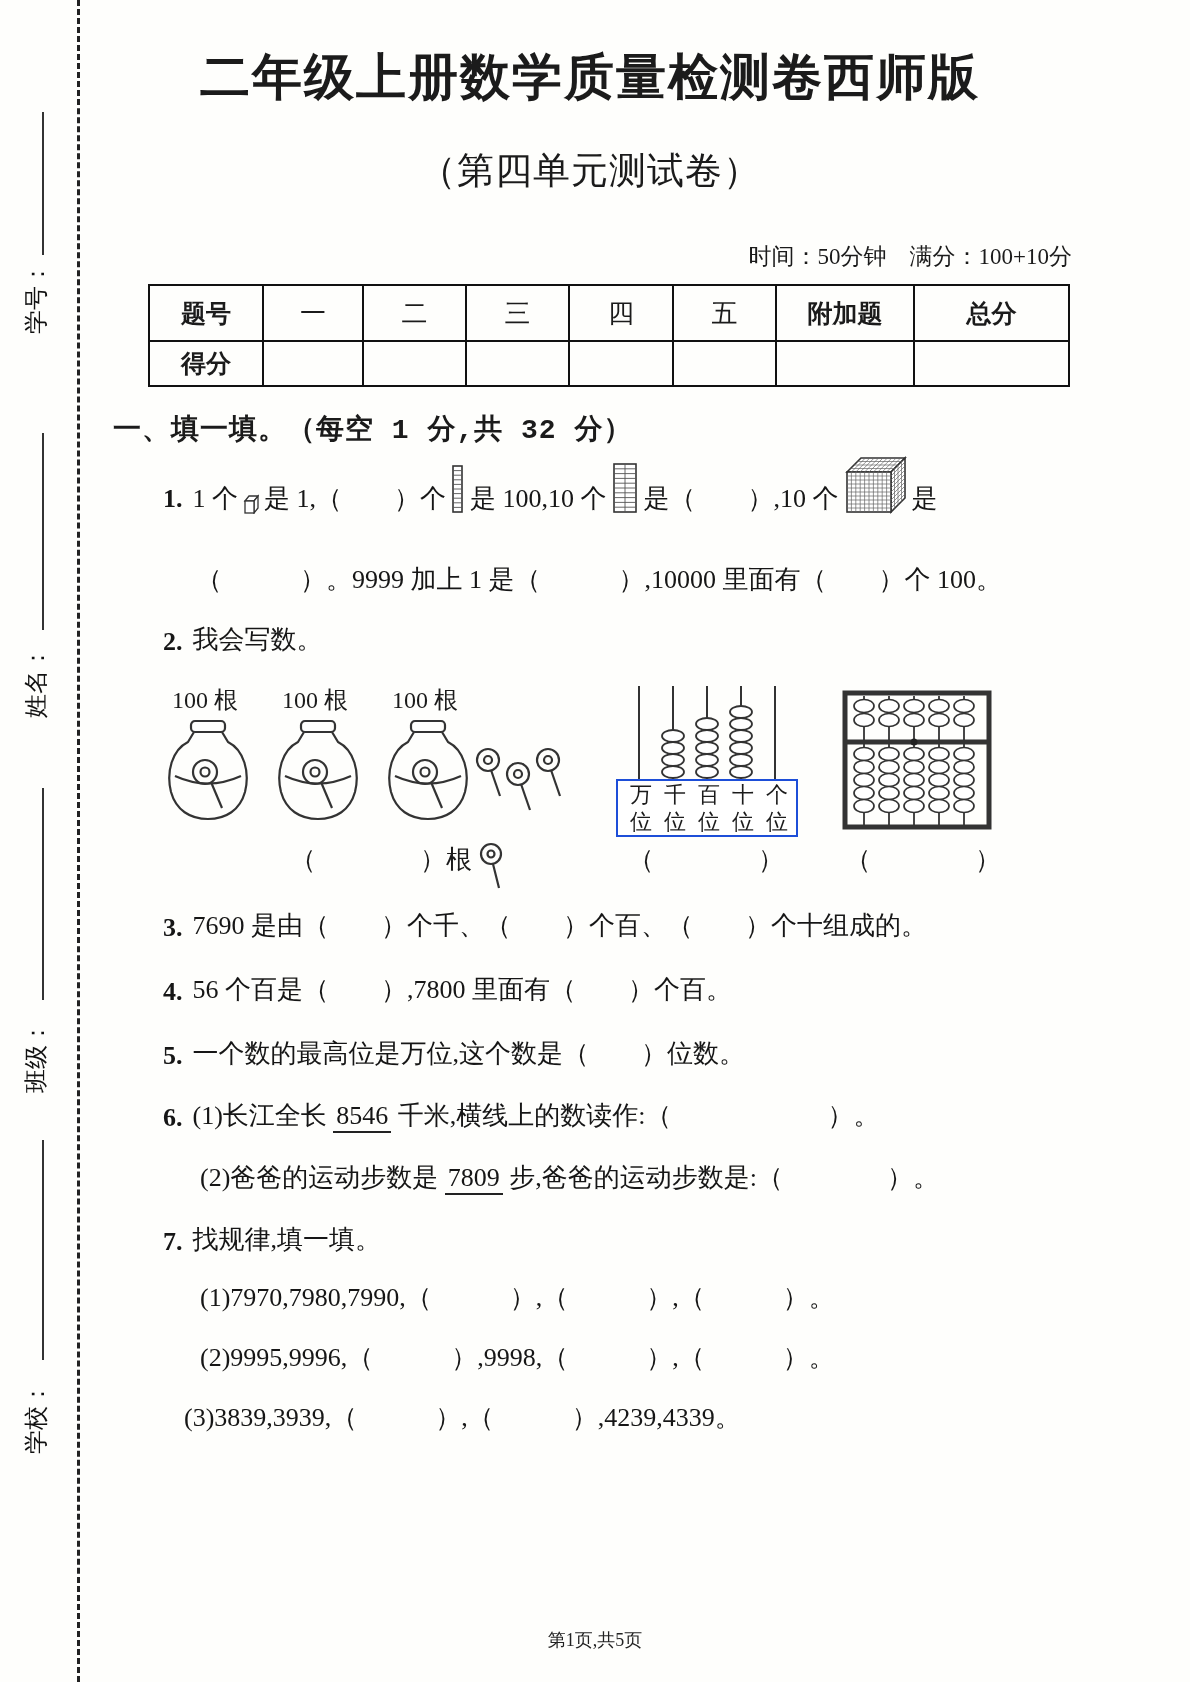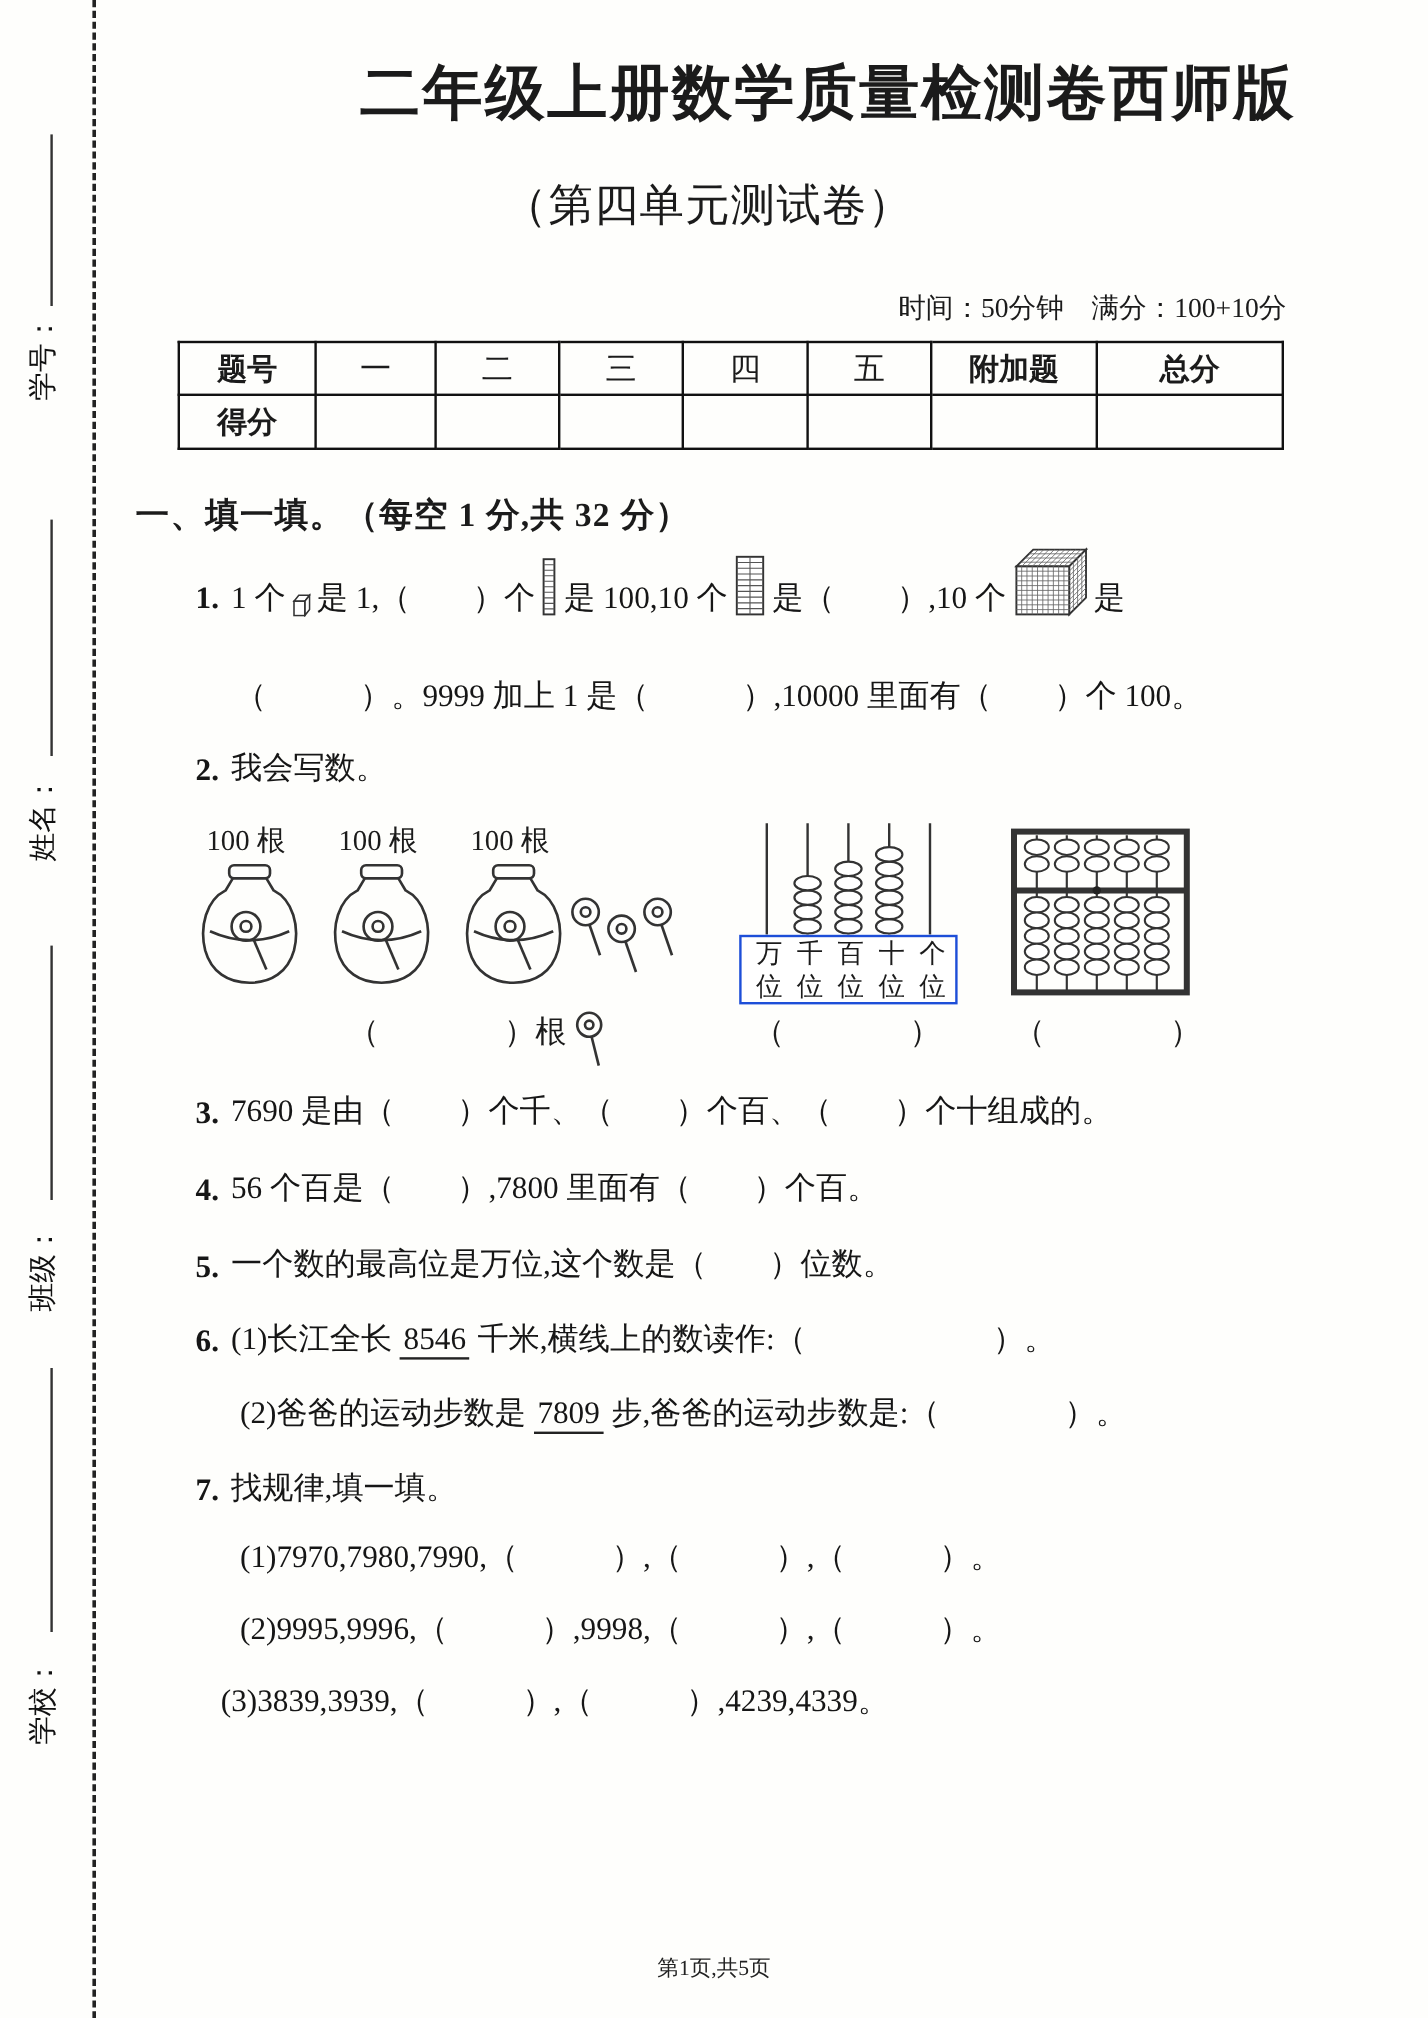--- a/index.html
+++ b/index.html
@@ -3,30 +3,30 @@
 <meta charset="utf-8">
 <style>
   *{margin:0;padding:0;box-sizing:border-box}
   html,body{background:#e9e9e9}
   .page{position:relative;margin:0 auto;width:1190px;height:1682px;background:#fefefc;color:#1b1b1b;
         font-family:"Liberation Serif","DejaVu Serif",serif;overflow:hidden}
   .binding{position:absolute;left:77px;top:0;height:100%;border-left:3px dashed #222}
   .vline{position:absolute;left:42px;border-left:2px solid #333}
   .vlabel{position:absolute;left:-12px;width:96px;height:26px;font-size:24px;line-height:26px;text-align:center;
           transform:rotate(-90deg);color:#111;white-space:nowrap}
-  .title{position:absolute;left:100px;width:980px;top:44px;text-align:right;font-size:50px;font-weight:700;letter-spacing:2px}
+  .title{position:absolute;left:100px;width:980px;top:44px;text-align:center;font-size:50px;font-weight:700;letter-spacing:2px}
   .subtitle{position:absolute;left:100px;width:980px;top:146px;text-align:center;font-size:37px;letter-spacing:1px}
   .meta{position:absolute;right:118px;top:241px;font-size:23px}
   .score-table{position:absolute;left:148px;top:284px;border-collapse:collapse;table-layout:fixed}
   .score-table th,.score-table td{border:2px solid #111;text-align:center;vertical-align:middle;padding:0}
-  .score-table tr:first-child th{height:44px}
+  .score-table tr:first-child th{height:56px}
   .score-table tr:last-child th,.score-table tr:last-child td{height:45px}
   .hd{font-family:"Liberation Sans",sans-serif;font-weight:700;font-size:25px}
   .cnum{font-weight:400;font-size:26px}
-  .sec-h{position:absolute;left:113px;top:410px;font-size:28px;font-weight:700;font-family:Liberation Serif, serif;letter-spacing:1px}
+  .sec-h{position:absolute;left:113px;top:410px;font-size:28px;font-weight:700;font-family:Liberation Mono, monospace;letter-spacing:1px}
   .qline{position:absolute;left:163px;display:flex;align-items:flex-end;font-size:26px;white-space:pre;color:#161616}
   .qno{font-weight:700;margin-right:10px}
   .icons{align-items:flex-end;height:58px}
   .icons span{line-height:1.2}
   .blk{display:inline-flex;margin:0 5px}
   .num-u{border-bottom:2px solid #222;padding:0 3px}
   .jar-label{position:absolute;top:684px;font-size:24px;white-space:pre}
   .fig{position:absolute;line-height:0}
   .ans{position:absolute;top:842px;font-size:26px;display:flex;align-items:flex-start;white-space:pre}
   .ans .blk{margin-left:6px}

